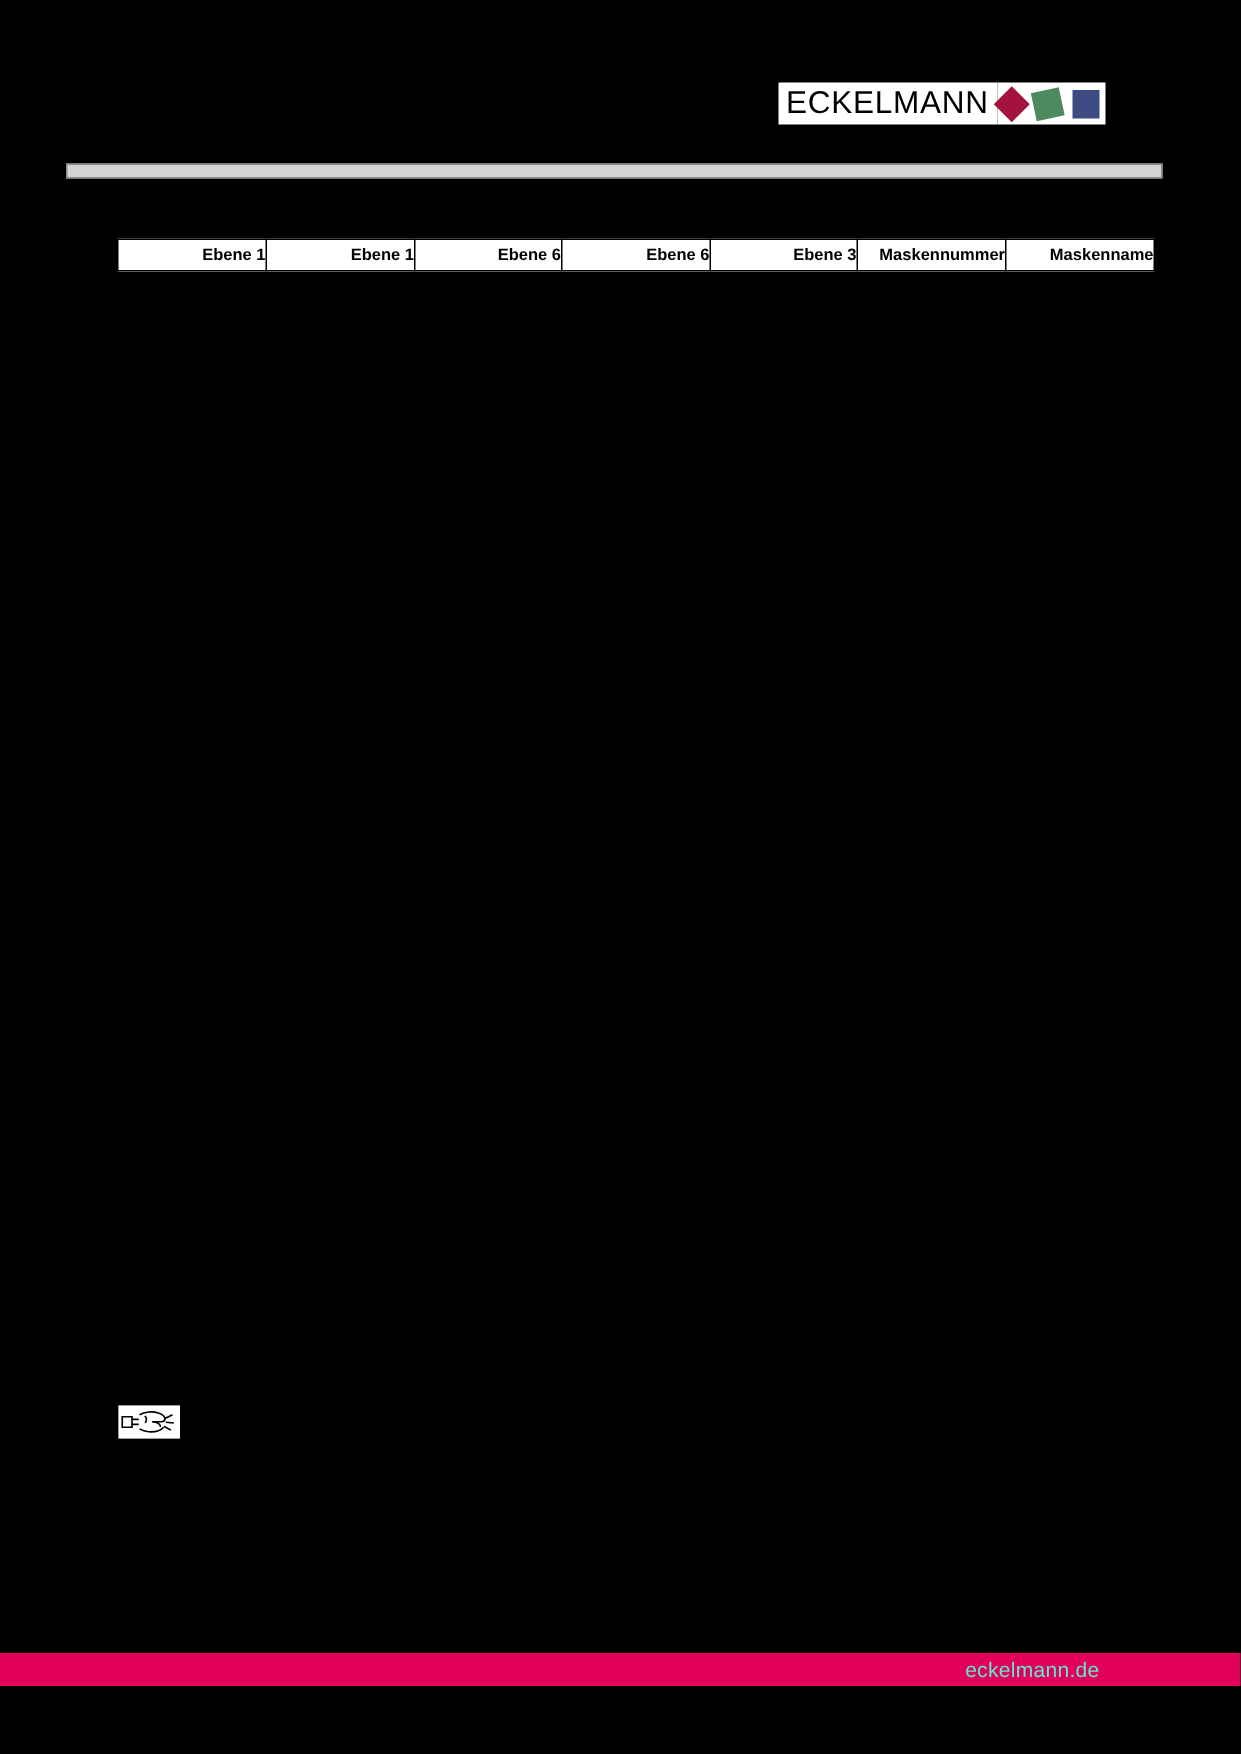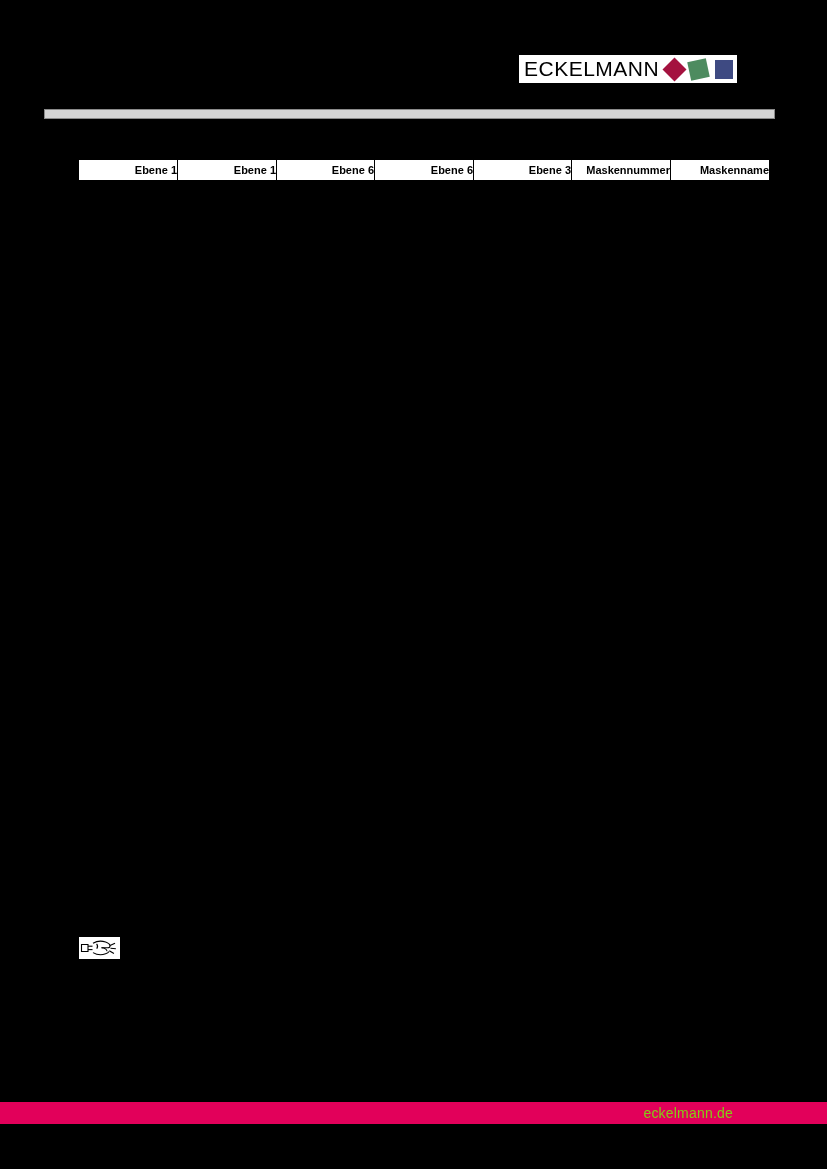--- a/index.html
+++ b/index.html
@@ -119,21 +119,21 @@
     left: 0;
     top: 1102px;
     width: 827px;
     height: 22px;
     background: #e2005a;
   }
   .footer-text {
     position: absolute;
     right: 94px;
     top: 1104px;
-    color: #84cc16;
+    color: #5eead4;
     font-family: "Liberation Sans", sans-serif;
     font-size: 14px;
     line-height: 18px;
     letter-spacing: 0.2px;
   }
 </style>
 </head>
 <body>
 
 <div class="logo">

